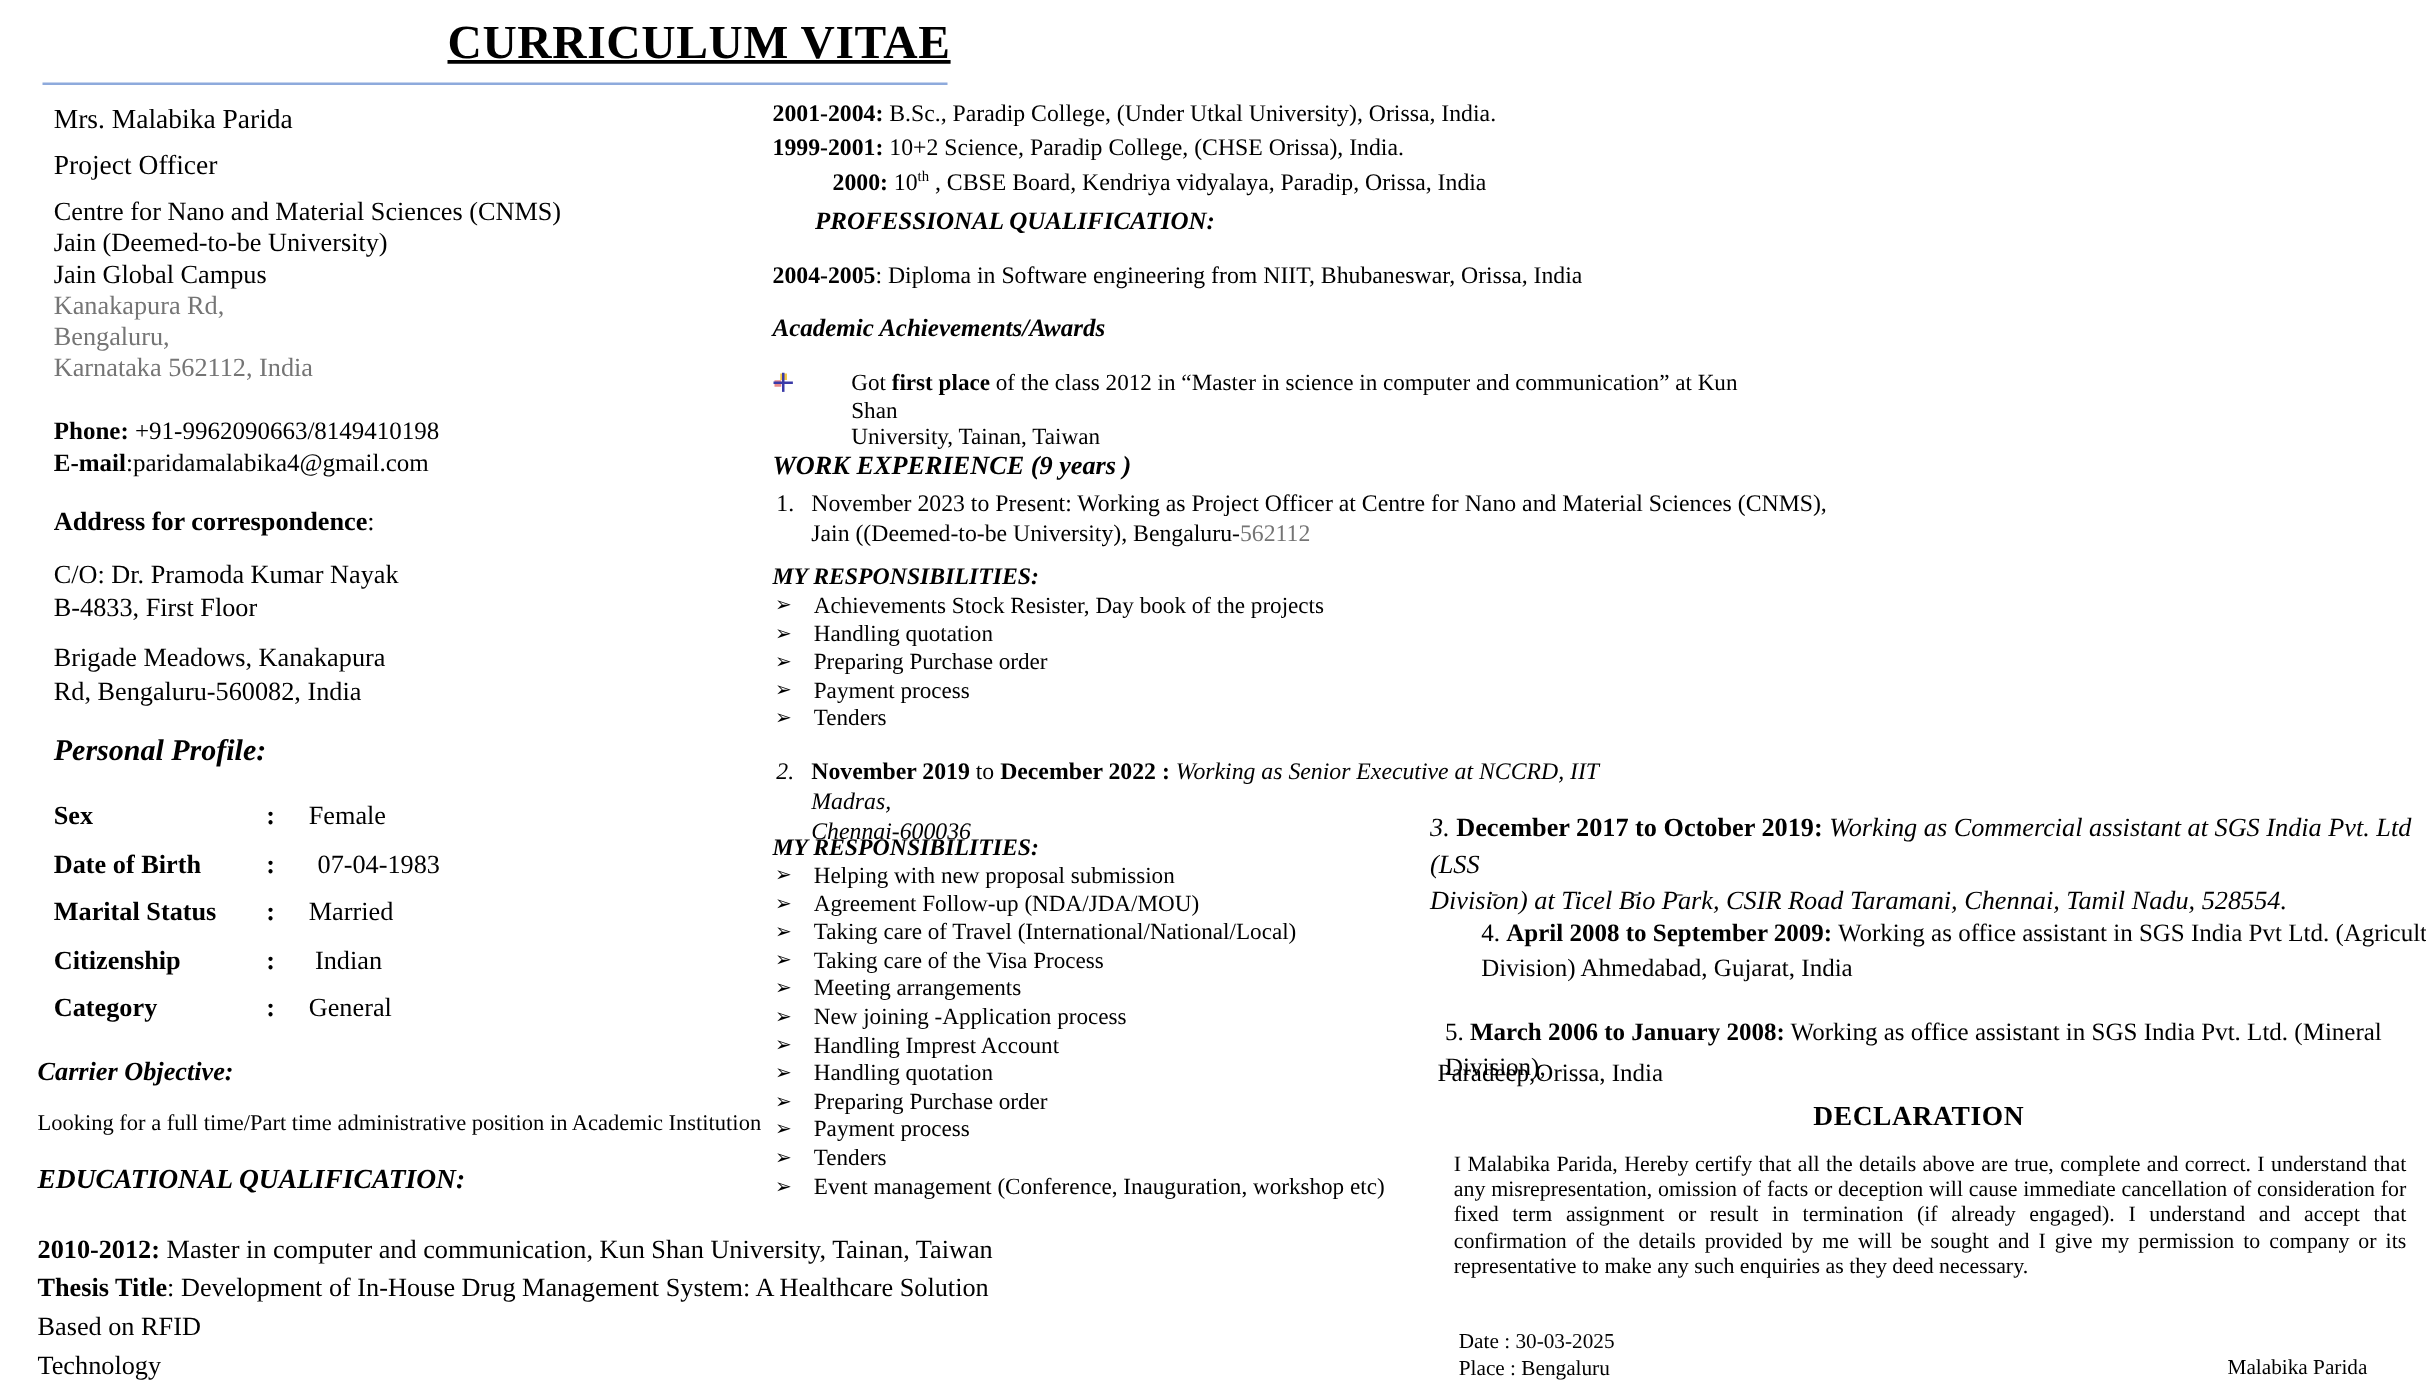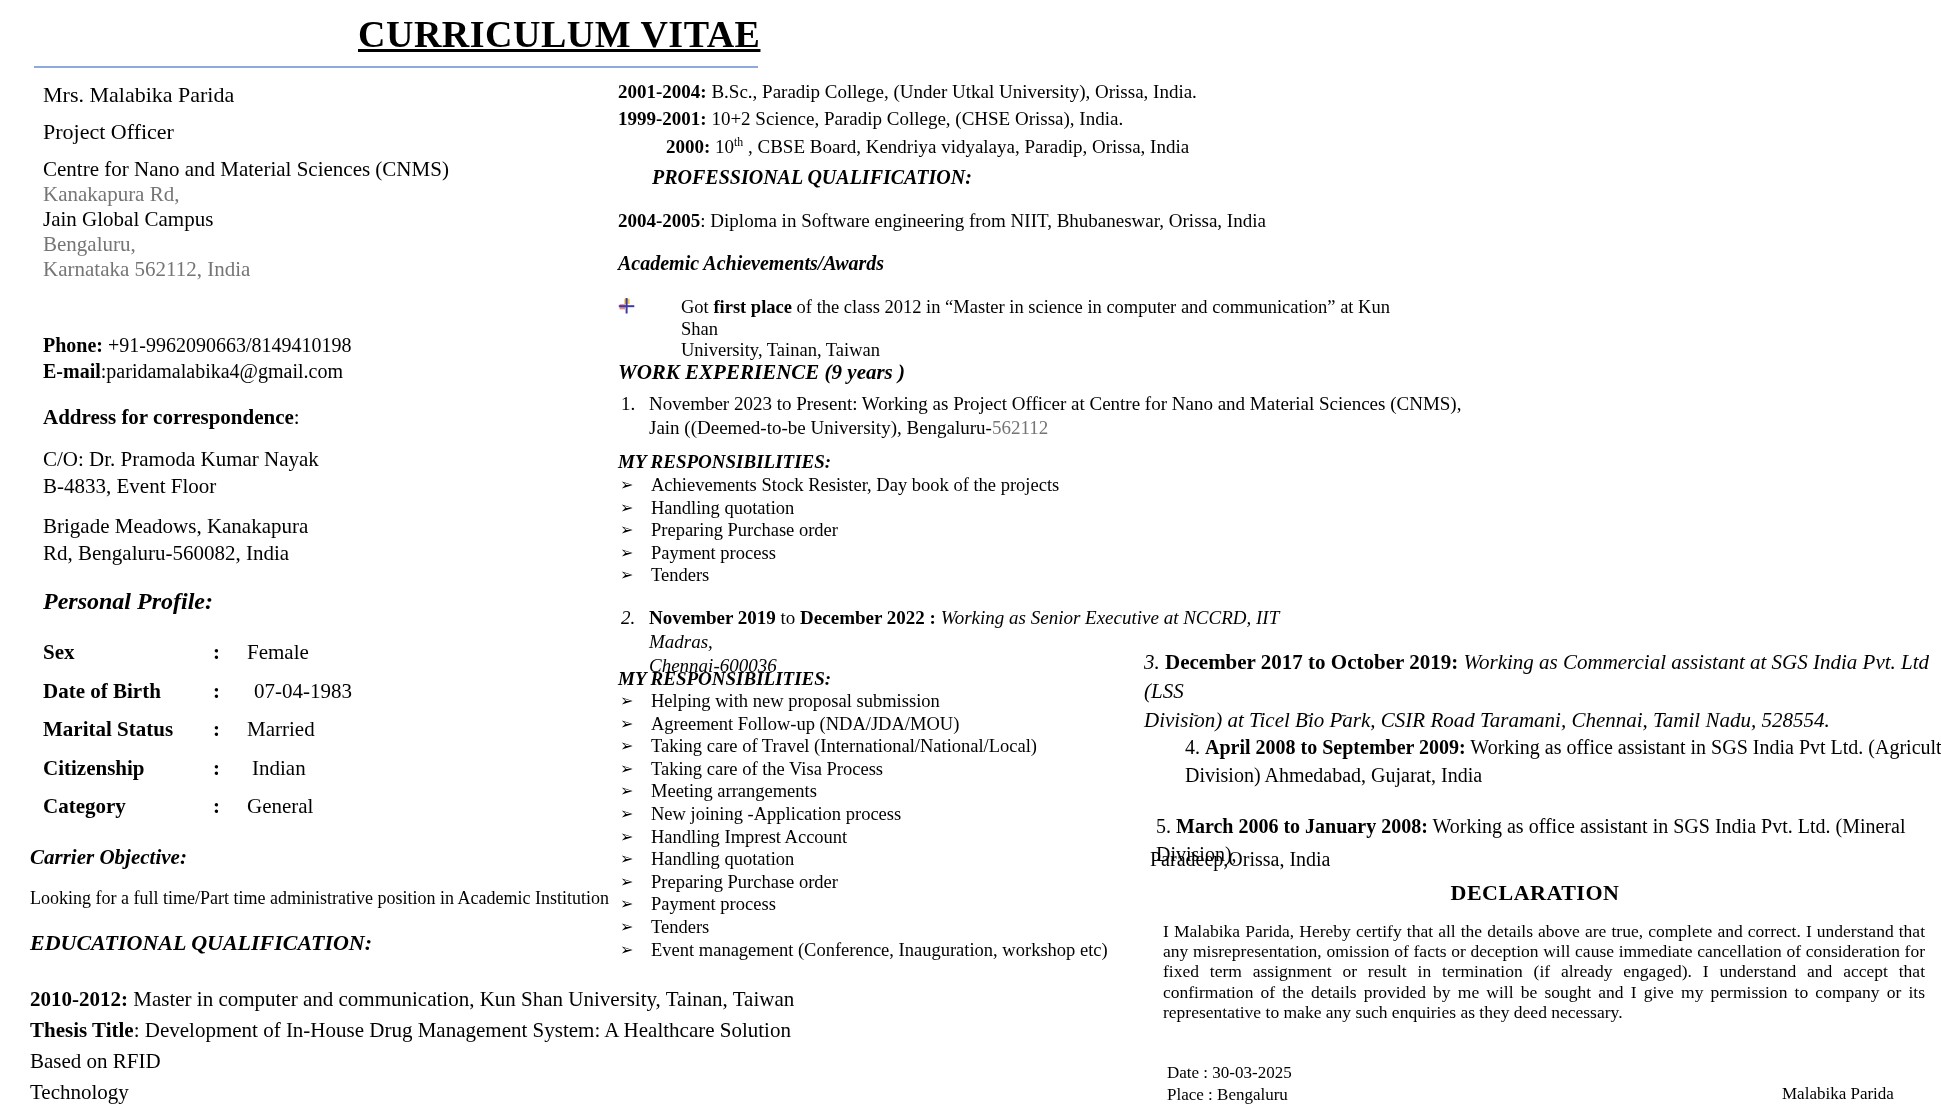--- a/index.html
+++ b/index.html
@@ -71,36 +71,37 @@
 
 <div class="page">
 
   <div class="abs title" style="left:358px;top:12px;">CURRICULUM VITAE</div>
   <div class="rule"></div>
 
   <div class="abs" style="left:43px;top:82px;width:575px;">
     <div class="name">Mrs. Malabika Parida</div>
     <div class="role">Project Officer</div>
     <div class="orgline">Centre for Nano and Material Sciences (CNMS)</div>
+    <div class="orgline">Jain (Deemed-to-be University)</div>
+    <div class="orgline">Jain Global Campus</div>
     <div class="orgline muted">Kanakapura Rd,</div>
-    <div class="orgline">Jain Global Campus</div>
     <div class="orgline muted">Bengaluru,</div>
     <div class="orgline muted">Karnataka 562112, India</div>
   </div>
 
   <div class="abs" style="left:43px;top:332px;width:575px;">
     <div class="contact-line"><span class="b">Phone:</span><span> +91-9962090663/8149410198</span></div>
     <div class="contact-line"><span class="b">E-mail</span><span>:paridamalabika4@gmail.com</span></div>
   </div>
 
   <div class="abs" style="left:43px;top:405px;width:575px;">
     <div style="font-size:21px;"><span class="b">Address for correspondence</span><span>:</span></div>
     <div style="margin-top:16px;">
       <div class="addr-line">C/O: Dr. Pramoda Kumar Nayak</div>
-      <div class="addr-line">B-4833, Event Floor</div>
+      <div class="addr-line">B-4833, First Floor</div>
     </div>
     <div style="margin-top:13px;">
       <div class="addr-line">Brigade Meadows, Kanakapura</div>
       <div class="addr-line">Rd, Bengaluru-560082, India</div>
     </div>
   </div>
 
   <div class="abs bi pp-heading" style="left:43px;top:588px;">Personal Profile:</div>
 
   <div class="abs" style="left:43px;top:640px;width:575px;">

